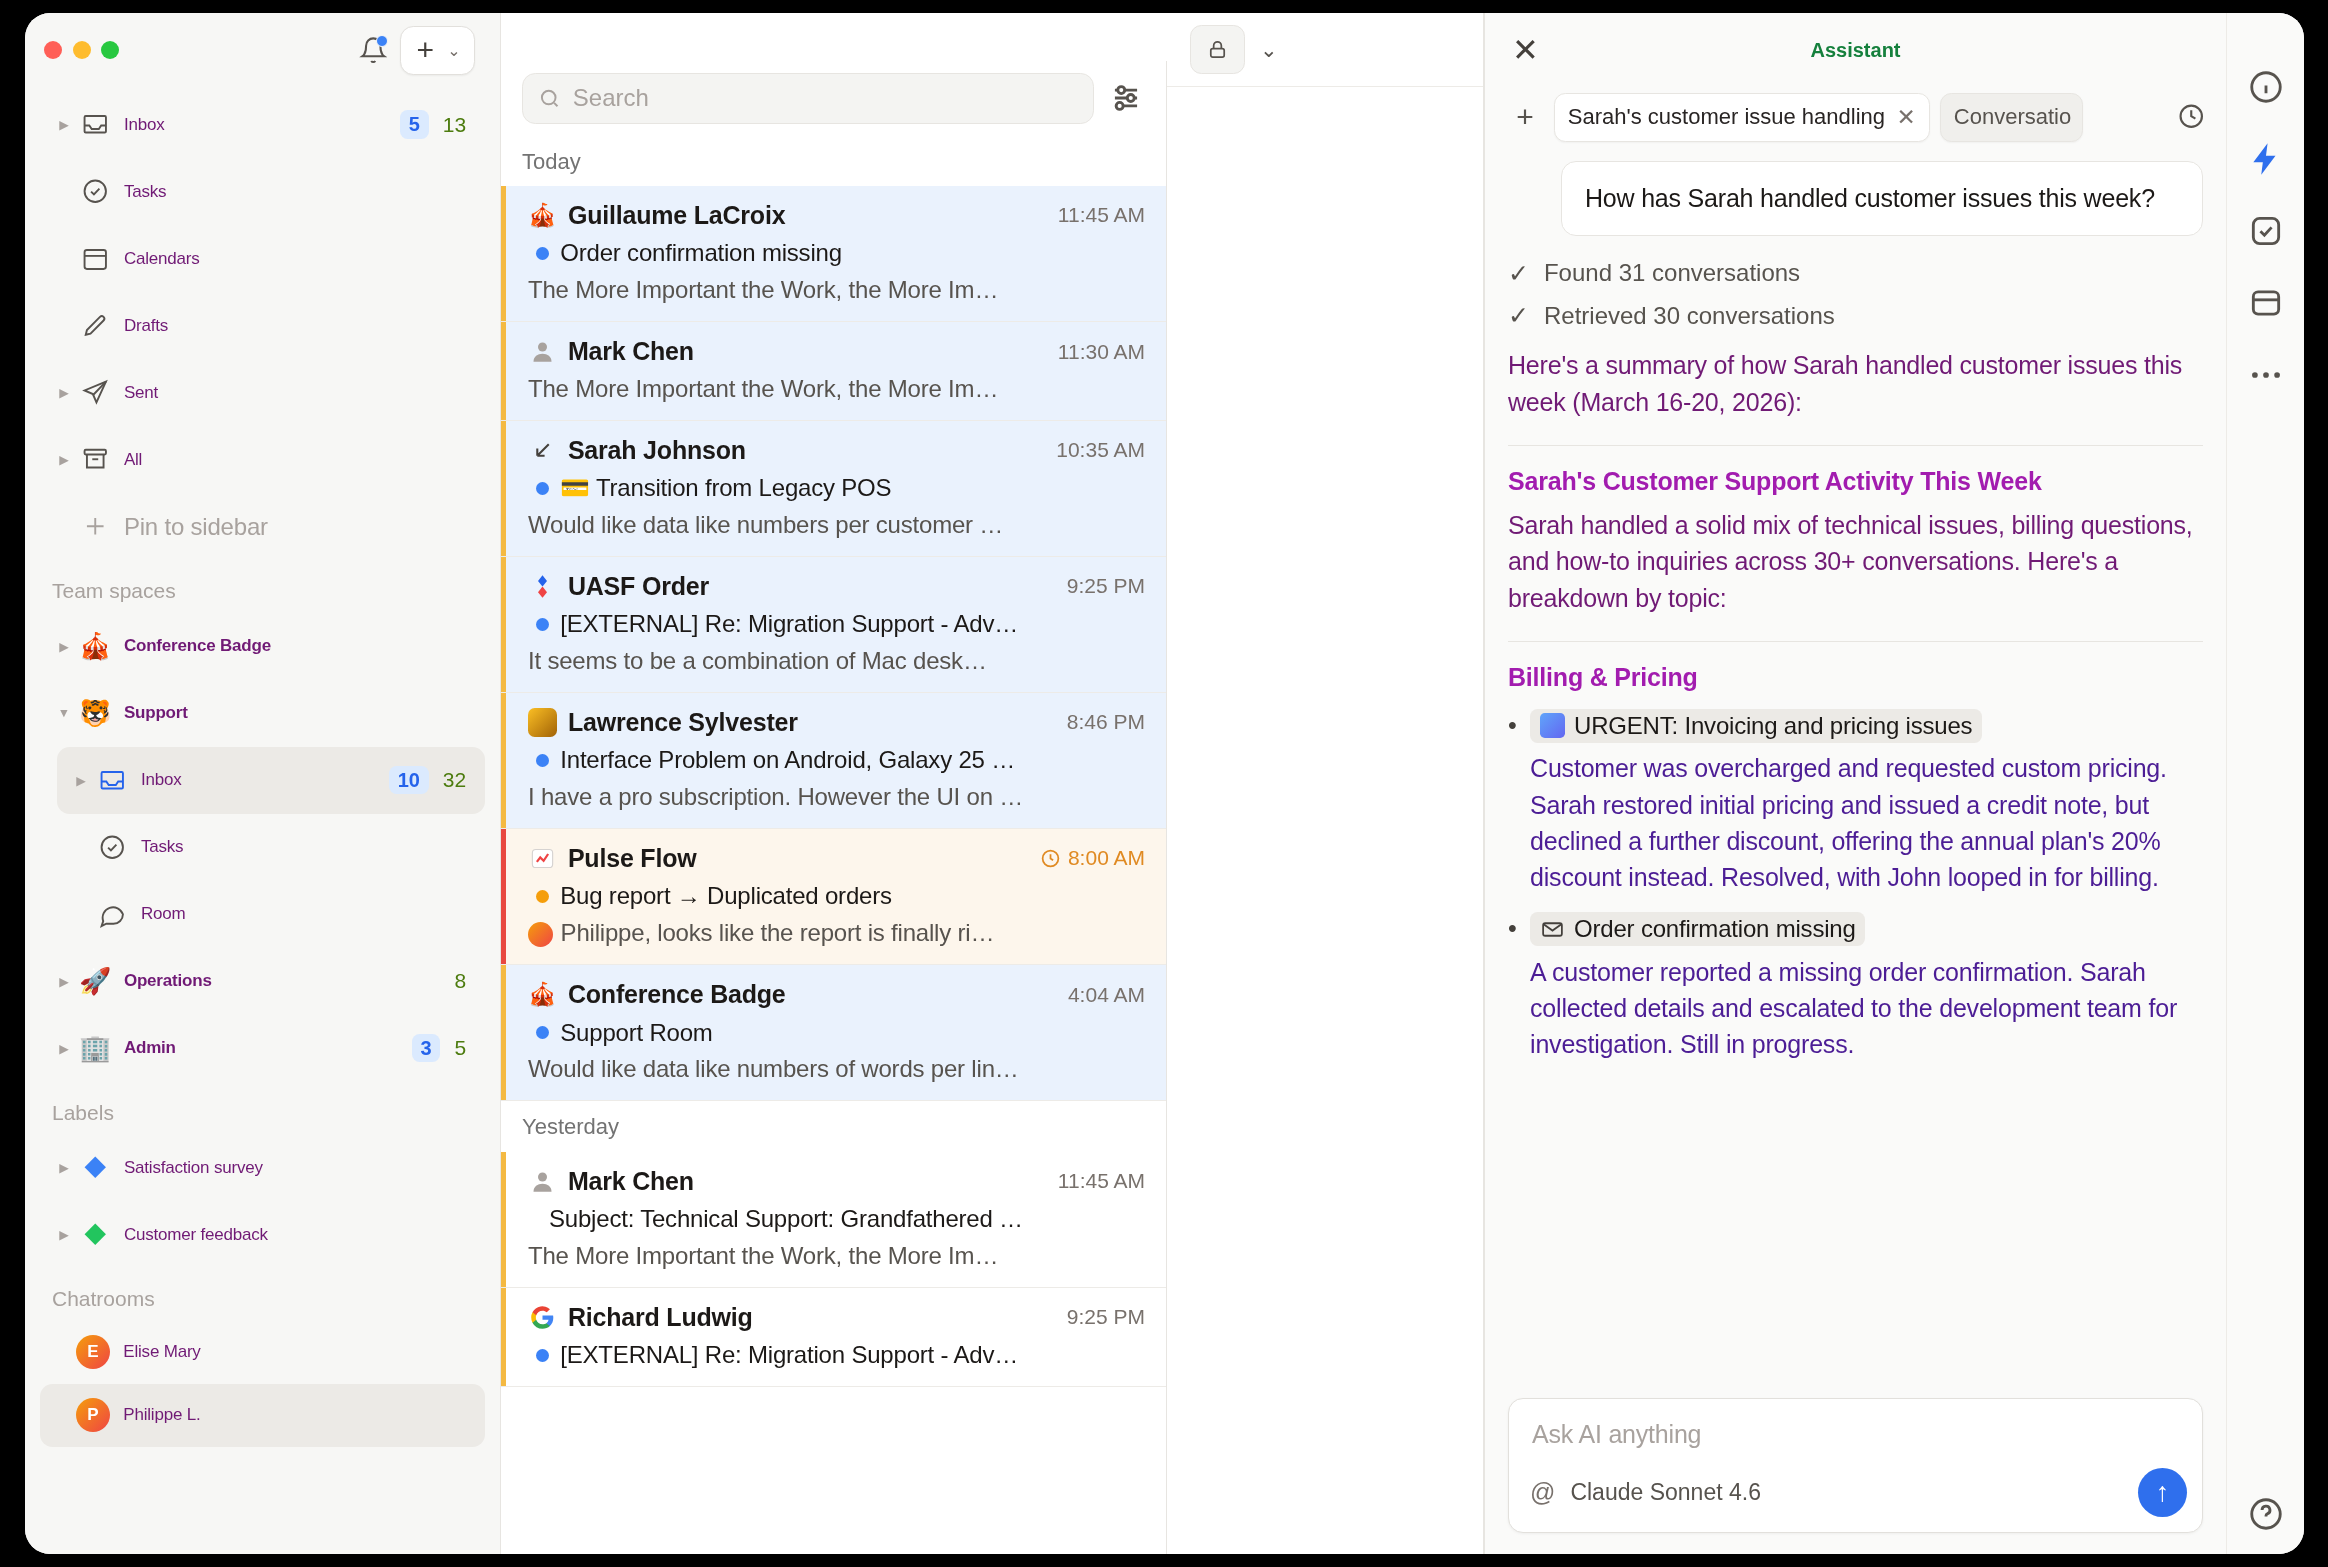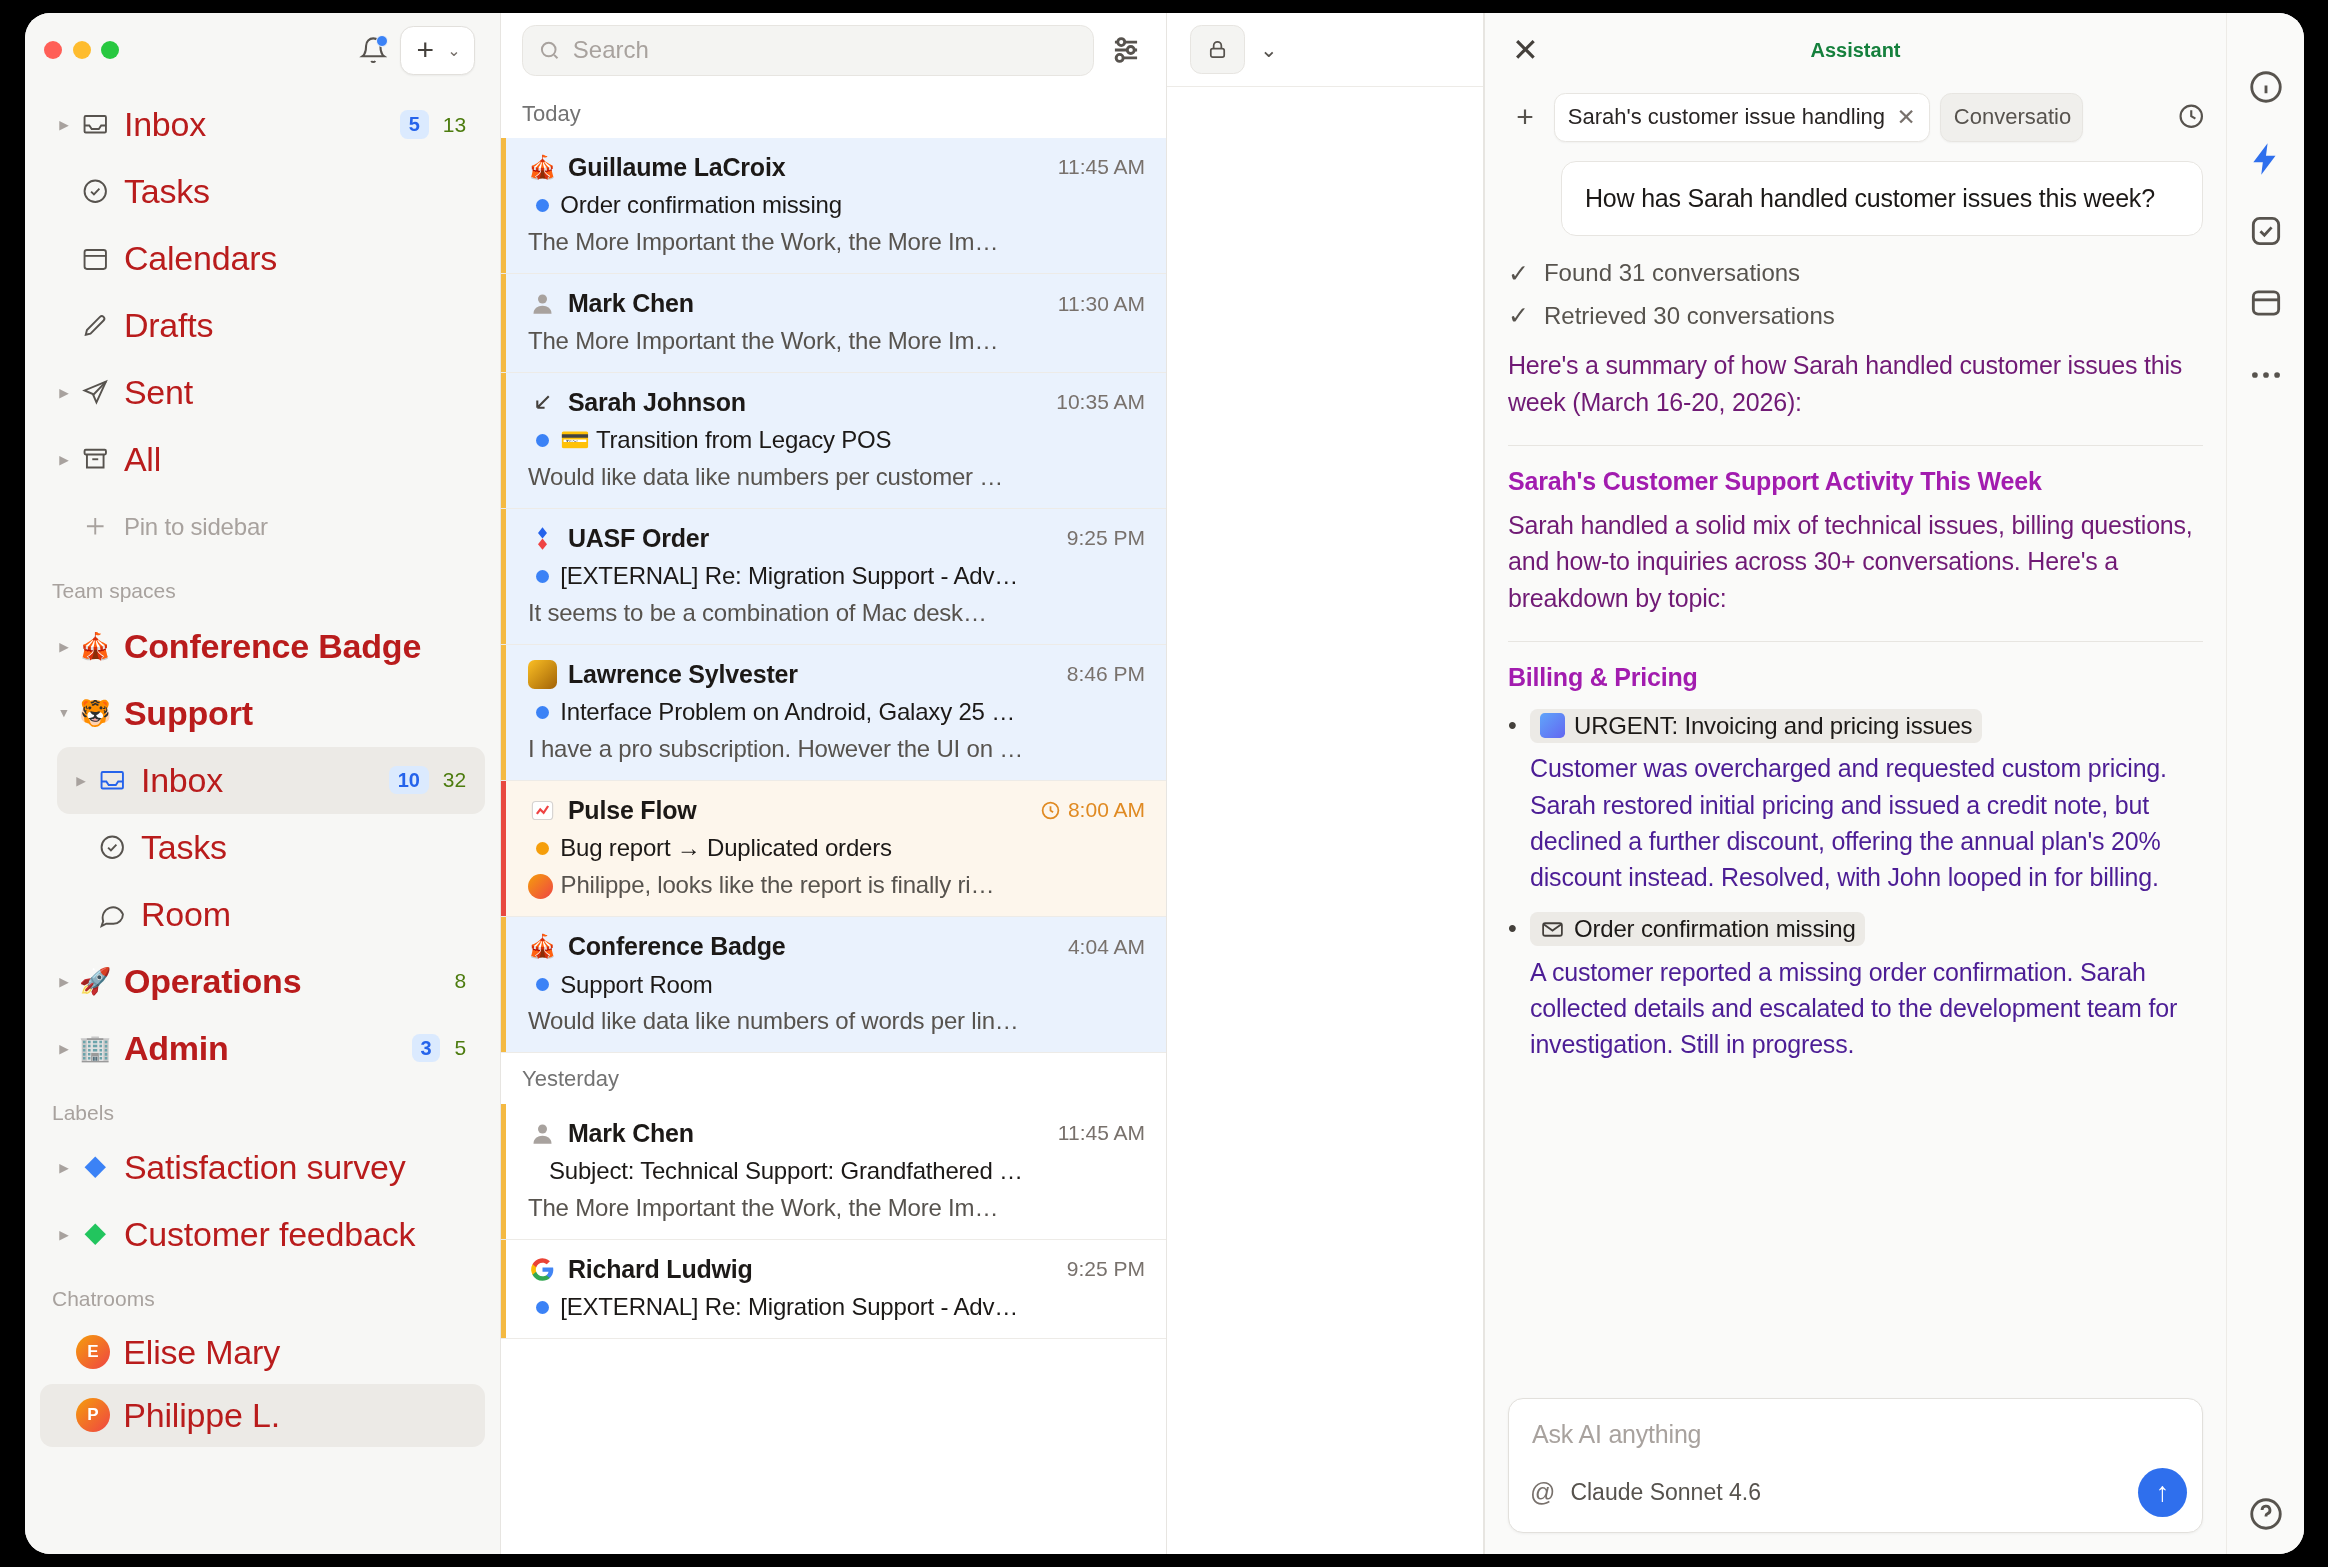--- a/index.html
+++ b/index.html
@@ -66,21 +66,21 @@
   .nav-item.active { background: #eceae6; }
   .caret {
     width: 25px; flex: 0 0 25px; color: #a8a29e; font-size: 12.4px;
     display: flex; align-items: center; justify-content: center;
   }
   .nav-icon {
     width: 38px; flex: 0 0 38px; display: flex; align-items: center;
     justify-content: center; color: #57534e; margin-right: 9.5px;
   }
   .nav-icon svg { width: 28.5px; height: 28.5px; }
-  .nav-label { font-size: 34px; color: #b91c1c; font-weight: 400; letter-spacing: -0.2px;}
+  .nav-label { font-size: 17px; color: #701a75; font-weight: 400; letter-spacing: -0.2px;}
   .nav-label.bold { font-weight: 700; }
   .nav-counts { margin-left: auto; display: flex; gap: 10.5px; padding-right: 15px; align-items:center;}
   .cnt-pill {
     background: #dbeafe; color:#2563eb; font-size: 20px; font-weight: 600;
     border-radius: 7.6px; padding: 2.9px 8.6px;
   }
   .cnt-pill-gray {
     color:#4d7c0f; font-size: 21px; font-weight: 400; padding: 2.9px 3.8px;
   }
 
@@ -103,20 +103,21 @@
   .chat-row { display:flex; align-items:center; height: 63px; margin: 0 15px; padding-left: 36px; border-radius: 12.4px;}
   .chat-row.sel { background:#eceae6; }
   .chat-row .avatar-sm { margin-right: 13.3px; }
 
   
   .list {
     width: 666px; flex: 0 0 666px;
     border-right: 1px solid #e7e5e1;
     display: flex; flex-direction: column;
     background: #fff;
+    margin-top: 48px;
   }
   .list-top {
     height: 74px; display: flex; align-items: center; gap: 13.3px;
     padding: 0 21px; 
   }
   .search {
     flex: 1; height: 51px; background: #f4f4f2;
     border: 1px solid #e7e5e1; border-radius: 13.3px;
     display: flex; align-items: center; padding: 0 15px; gap: 11.4px;
   }

